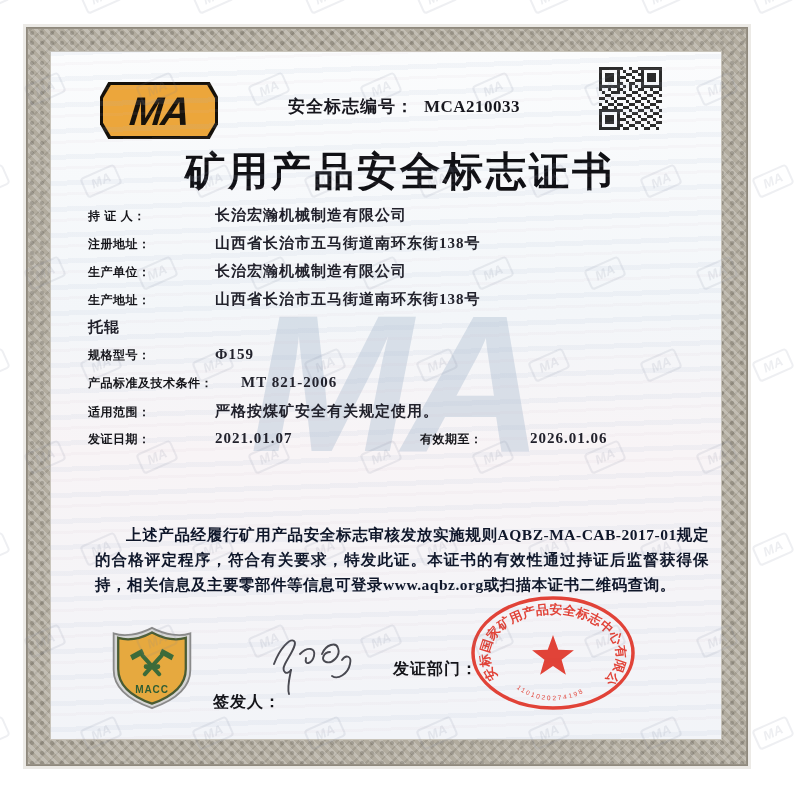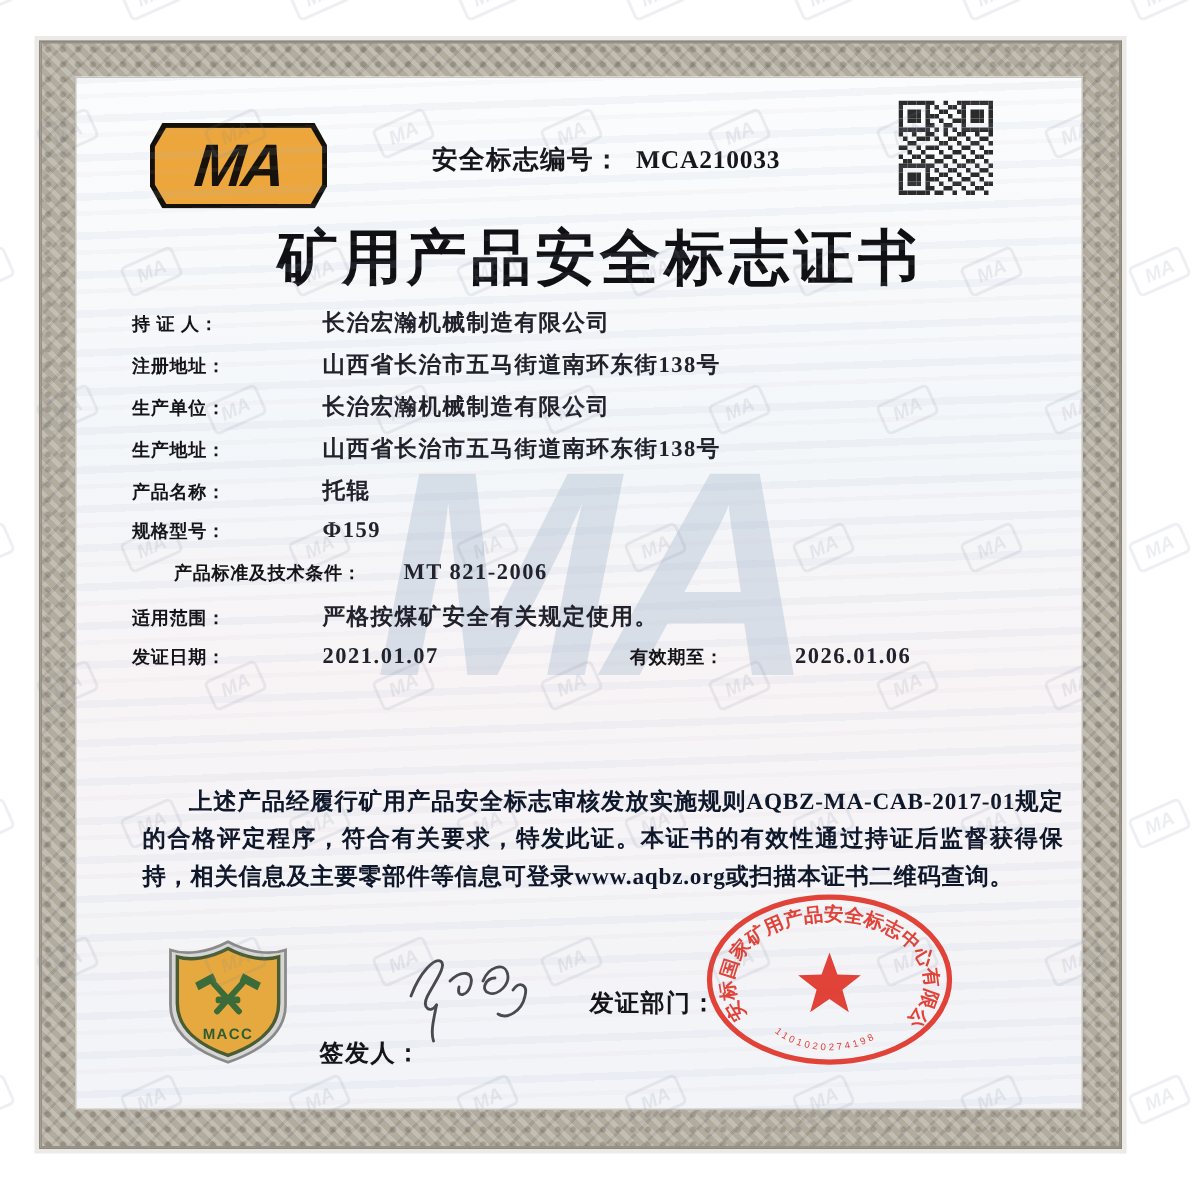--- a/index.html
+++ b/index.html
@@ -67,21 +67,21 @@
   .cert-title{
     position:absolute;left:0;top:144px;width:100%;text-align:center;
     font-size:40px;font-weight:900;color:#101014;letter-spacing:3px;
     font-family:"Liberation Sans",sans-serif;
   }
 
   
   .fields{position:absolute;left:88px;top:206px;width:610px;z-index:5;}
   .frow{display:flex;align-items:baseline;height:28px;}
   .flabel{font-weight:bold;font-size:12px;color:#141419;min-width:127px;white-space:pre;letter-spacing:.5px;}
-  .flabel.wide{min-width:0;margin-right:6px;margin-left:28px;}
+  .flabel.wide{min-width:0;margin-right:6px;}
   .fvalue{font-family:"Liberation Serif",serif;font-weight:bold;font-size:15px;color:#22222c;letter-spacing:1px;}
   .frow:nth-child(7) .fvalue{margin-left:22px;}
   .dateval{min-width:205px;}
   .vlabel{min-width:110px;}
 
   
   .statement{
     position:absolute;left:95px;top:522px;width:614px;z-index:5;
     font-family:"Liberation Serif",serif;font-weight:bold;
     font-size:15.5px;line-height:25px;color:#0f172a;
@@ -357,21 +357,20 @@
     </div>
     <div class="frow">
       <span class="flabel">生产单位：</span>
       <span class="fvalue">长治宏瀚机械制造有限公司</span>
     </div>
     <div class="frow">
       <span class="flabel">生产地址：</span>
       <span class="fvalue">山西省长治市五马街道南环东街138号</span>
     </div>
     <div class="frow">
-      <span class="flabel">产品名称：</span>
       <span class="fvalue">托辊</span>
     </div>
     <div class="frow">
       <span class="flabel">规格型号：</span>
       <span class="fvalue">Φ159</span>
     </div>
     <div class="frow">
       <span class="flabel wide">产品标准及技术条件：</span>
       <span class="fvalue">MT 821-2006</span>
     </div>

